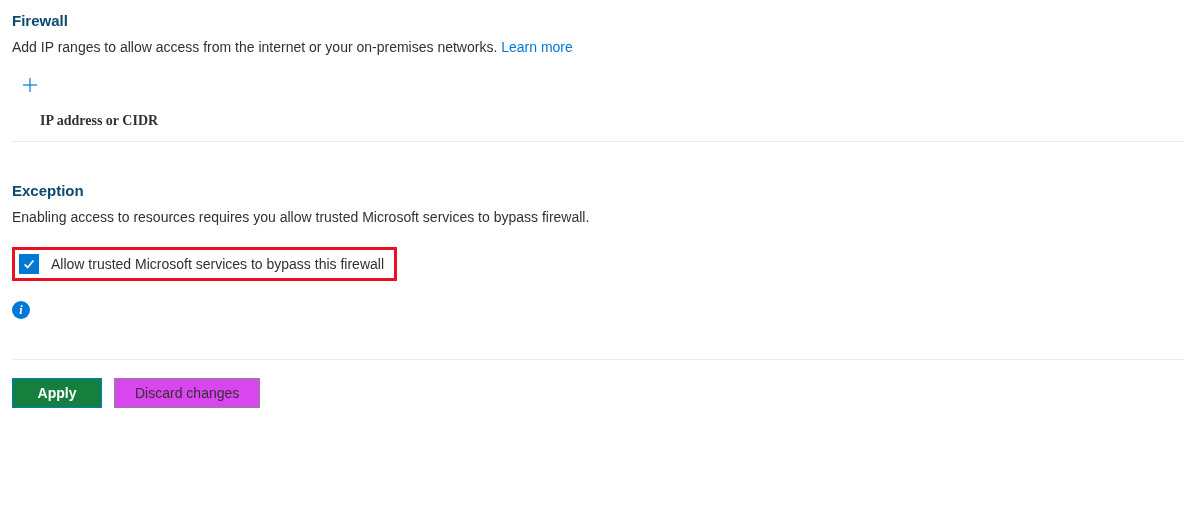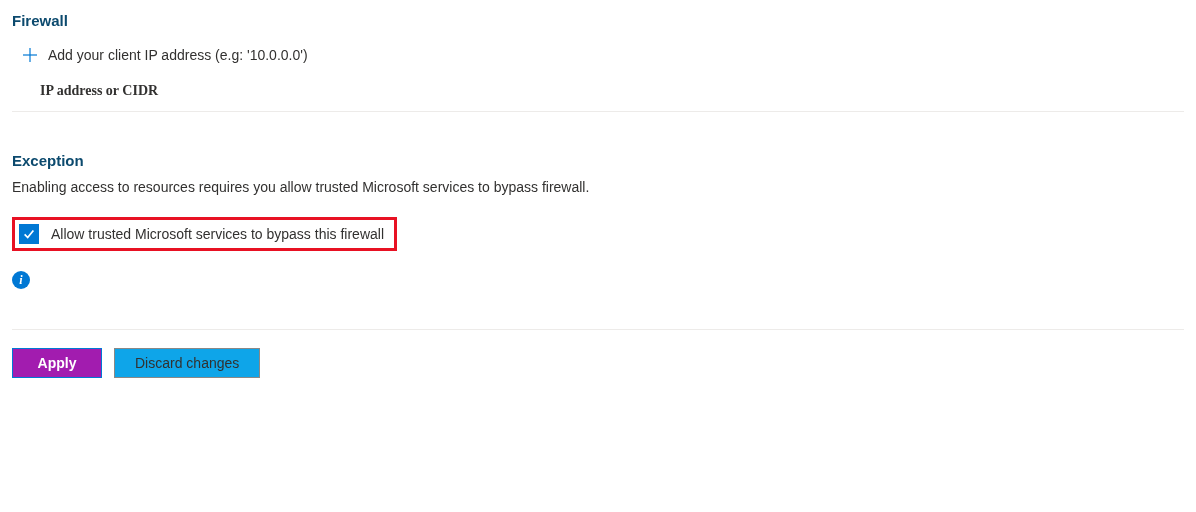--- a/index.html
+++ b/index.html
@@ -115,45 +115,48 @@
       gap: 12px;
     }
     .btn {
       font-family: inherit;
       font-size: 14px;
       padding: 6px 20px;
       cursor: pointer;
       min-width: 90px;
     }
     .btn-primary {
-      background: #a21caf;
+      background: #15803d;
       color: #ffffff;
       border: 1px solid #0078d4;
       font-weight: 600;
     }
     .btn-secondary {
-      background: #0ea5e9;
+      background: #d946ef;
       color: #323130;
       border: 1px solid #8a8886;
     }
   </style>
 </head>
 <body>
 
 <div>
   <div class="section-title">Firewall</div>
+  <div class="description">
+    <span>Add IP ranges to allow access from the internet or your on-premises networks. </span>
+    <a class="link">Learn more</a>
+  </div>
 
   <div class="add-ip-row">
     <span class="plus-icon">
       <svg viewBox="0 0 16 16" fill="none" stroke-width="1.2">
         <line x1="8" y1="1" x2="8" y2="15"></line>
         <line x1="1" y1="8" x2="15" y2="8"></line>
       </svg>
     </span>
-    <span>Add your client IP address (e.g: '10.0.0.0')</span>
   </div>
 
   <div class="table-header">IP address or CIDR</div>
 </div>
 
 <div class="section-spacer"></div>
 
 <div>
   <div class="section-title">Exception</div>
   <div class="description exception-desc">Enabling access to resources requires you allow trusted Microsoft services to bypass firewall.</div>

